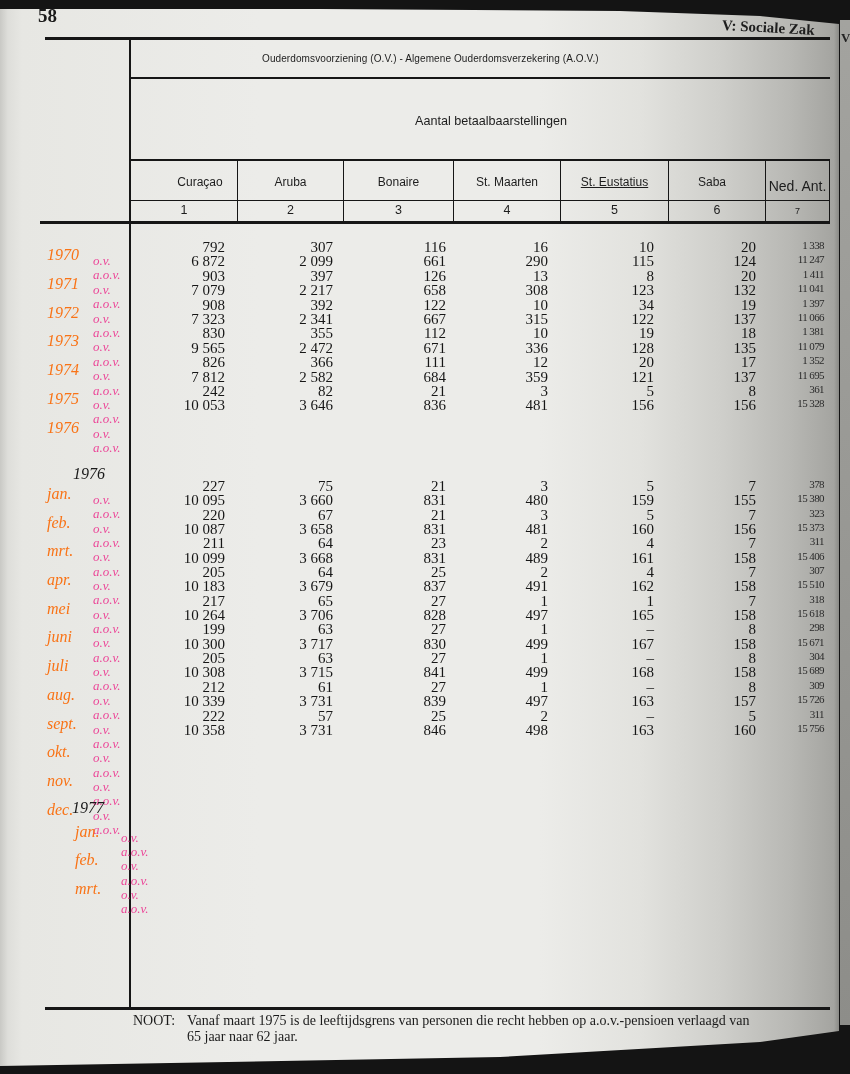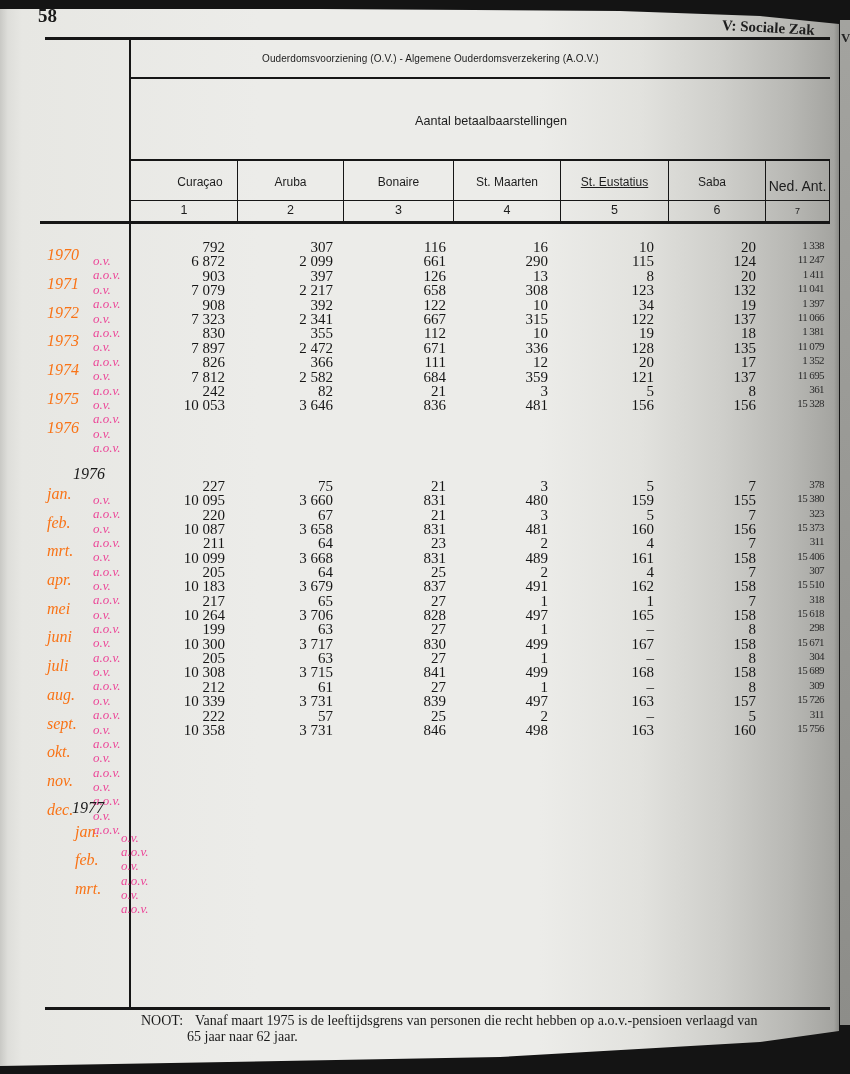--- a/index.html
+++ b/index.html
@@ -50,21 +50,21 @@
   #sec-1 .group { height:28.7px; }
   #sec-1 .glabel { top:7px; }
   #sec-1 .sec-heading { left:73px; top:-13px; }
   #sec-2 { top:816px;padding-left:28px; }
   #sec-2 .row { height:14.2px; line-height:14.2px; }
   #sec-2 .group { height:28.4px; }
   #sec-2 .glabel { top:7px; }
   #sec-2 .sec-heading { left:72px; top:-17px; }
 
   .note { position:absolute; left:133px; top:1013px; font:14px "Liberation Serif", serif; color:#1a1a1a; white-space:nowrap; }
-  .note-label { display:inline-block; width:54px;margin-left:8px; }
+  .note-label { display:inline-block; width:54px; }
   .note-line2 { position:absolute; left:187px; top:1029px; font:14px "Liberation Serif", serif; color:#1a1a1a; white-space:nowrap; }
 </style>
 </head>
 <body>
 
 <div class="page"></div>
 <div class="next-page">
   <span class="next-page-text">V S</span>
 </div>
 
@@ -183,21 +183,21 @@
           <span class="v c0">830</span>
           <span class="v c1">355</span>
           <span class="v c2">112</span>
           <span class="v c3">10</span>
           <span class="v c4">19</span>
           <span class="v c5">18</span>
           <span class="v c6">1 381</span>
         </div>
         <div class="row">
           <span class="type">a.o.v.</span>
-          <span class="v c0">7 897</span>
+          <span class="v c0">9 565</span>
           <span class="v c1">2 472</span>
           <span class="v c2">671</span>
           <span class="v c3">336</span>
           <span class="v c4">128</span>
           <span class="v c5">135</span>
           <span class="v c6">11 079</span>
         </div>
       </div>
       <div class="group">
         <span class="glabel">1974</span>

